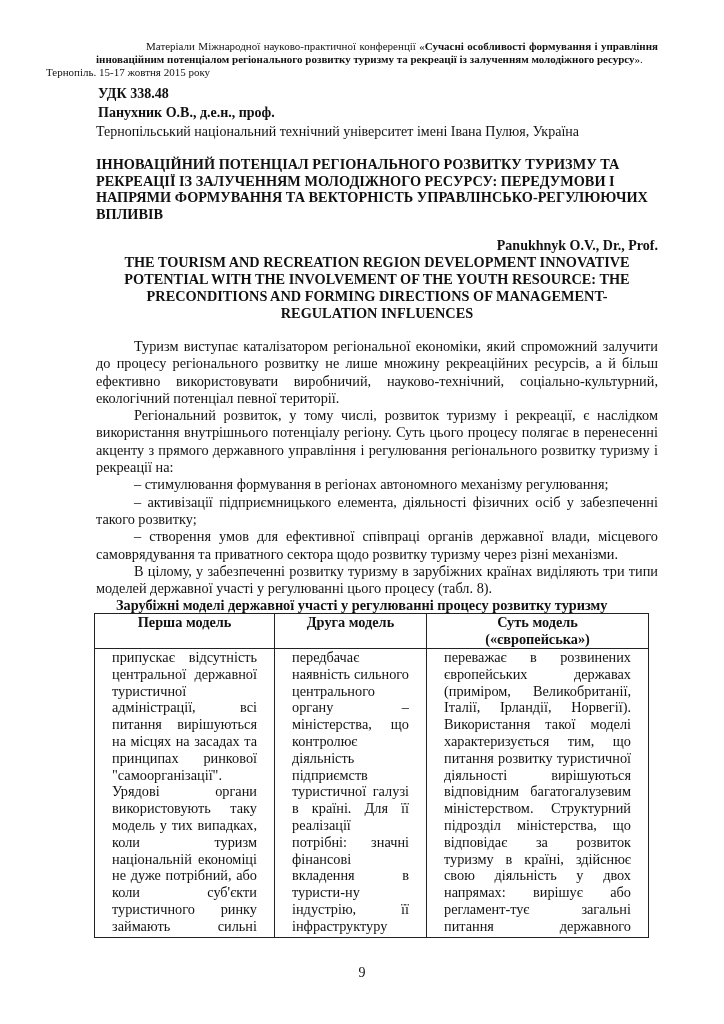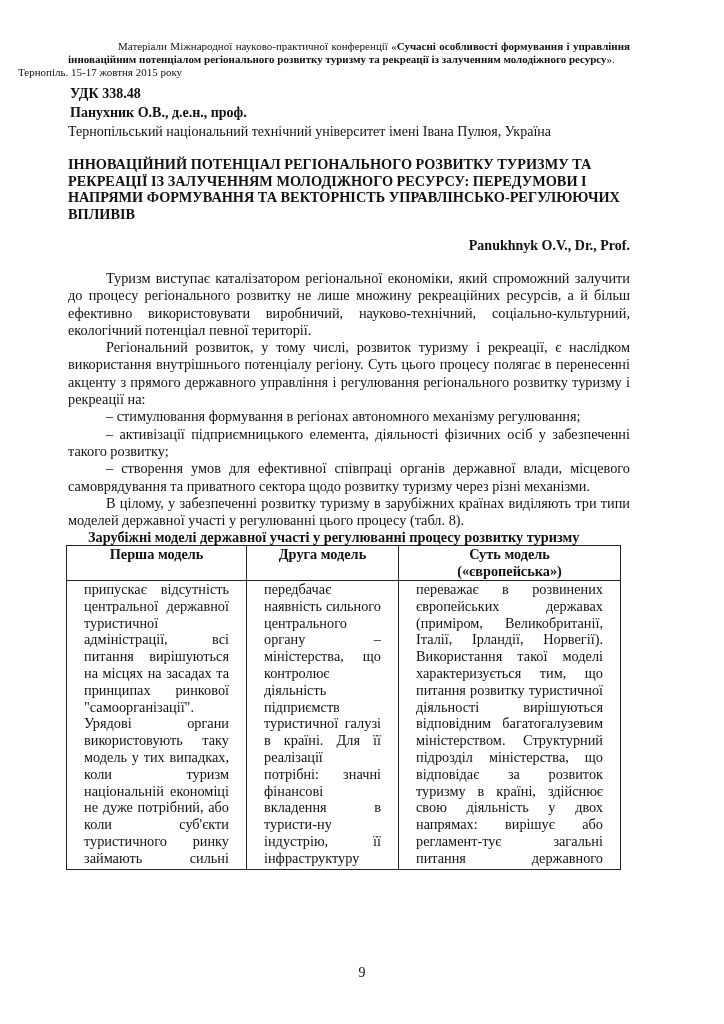--- a/index.html
+++ b/index.html
@@ -1,18 +1,18 @@
 <!DOCTYPE html>
 <html><head>
 <meta charset="utf-8">
 <style>
   html, body { margin: 0; padding: 0; background: #ffffff; }
   body { width: 724px; height: 1024px; position: relative; overflow: hidden;
          font-family: "Liberation Serif", "DejaVu Serif", serif; color: #111; }
-  .page { position: absolute; left: 68px; top: 40px; width: 562px; }
+  .page { position: absolute; left: 96px; top: 40px; width: 562px; }
   .conf { font-size: 11px; line-height: 13px; text-align: justify; text-indent: 50px; margin: 0; }
   .conf b { font-weight: bold; }
   .udk, .author-ua { font-size: 14px; font-weight: bold; line-height: 17px; margin: 2px; }
   .udk { margin-top: 6px; }
   .affil { font-size: 14px; line-height: 17px; margin: 0; }
   .title-ua { font-size: 14.3px; font-weight: bold; line-height: 16.5px; text-align: left; margin: 16px 0 0 0; }
   .author-en { font-size: 14px; font-weight: bold; line-height: 17px; margin: 15px 0 0 0; text-align: right; }
   .title-en { font-size: 14.3px; font-weight: bold; line-height: 17px; text-align: center; margin: 0; padding: 0 20px; }
   .body-text { font-size: 14.3px; line-height: 17.3px; text-align: justify; margin: 0; text-indent: 38px; }
   .first-p { margin-top: 16px; }
@@ -32,20 +32,21 @@
 <div class="page">
   <p class="conf"><span>Матеріали Міжнародної науково-практичної конференції «</span><b>Сучасні особливості формування і управління інноваційним потенціалом регіонального розвитку туризму та рекреації із залученням молодіжного ресурсу</b><span>».</span><br><span style="display:inline-block;text-indent:0;margin-left:-50px;">Тернопіль. 15-17 жовтня 2015 року</span></p>
 
   <p class="udk">УДК 338.48</p>
   <p class="author-ua">Панухник О.В., д.е.н., проф.</p>
   <p class="affil">Тернопільський національний технічний університет імені Івана Пулюя, Україна</p>
 
   <h1 class="title-ua">ІННОВАЦІЙНИЙ ПОТЕНЦІАЛ РЕГІОНАЛЬНОГО РОЗВИТКУ ТУРИЗМУ ТА РЕКРЕАЦІЇ ІЗ ЗАЛУЧЕННЯМ МОЛОДІЖНОГО РЕСУРСУ: ПЕРЕДУМОВИ І НАПРЯМИ ФОРМУВАННЯ ТА ВЕКТОРНІСТЬ УПРАВЛІНСЬКО-РЕГУЛЮЮЧИХ ВПЛИВІВ</h1>
 
   <p class="author-en">Panukhnyk O.V., Dr., Prof.</p>
+  <h2 class="title-en">THE TOURISM AND RECREATION REGION DEVELOPMENT INNOVATIVE POTENTIAL WITH THE INVOLVEMENT OF THE YOUTH RESOURCE: THE PRECONDITIONS AND FORMING DIRECTIONS OF MANAGEMENT-REGULATION INFLUENCES</h2>
 
   <p class="body-text first-p">Туризм виступає каталізатором регіональної економіки, який спроможний залучити до процесу регіонального розвитку не лише множину рекреаційних ресурсів, а й більш ефективно використовувати виробничий, науково-технічний, соціально-культурний, екологічний потенціал певної території.</p>
   <p class="body-text">Регіональний розвиток, у тому числі, розвиток туризму і рекреації, є наслідком використання внутрішнього потенціалу регіону. Суть цього процесу полягає в перенесенні акценту з прямого державного управління і регулювання регіонального розвитку туризму і рекреації на:</p>
 
   <p class="bullet">– стимулювання формування в регіонах автономного механізму регулювання;</p>
   <p class="bullet">– активізації підприємницького елемента, діяльності фізичних осіб у забезпеченні такого розвитку;</p>
   <p class="bullet">– створення умов для ефективної співпраці органів державної влади, місцевого самоврядування та приватного сектора щодо розвитку туризму через різні механізми.</p>
 
   <p class="body-text">В цілому, у забезпеченні розвитку туризму в зарубіжних країнах виділяють три типи моделей державної участі у регулюванні цього процесу (табл. 8).</p>
 

